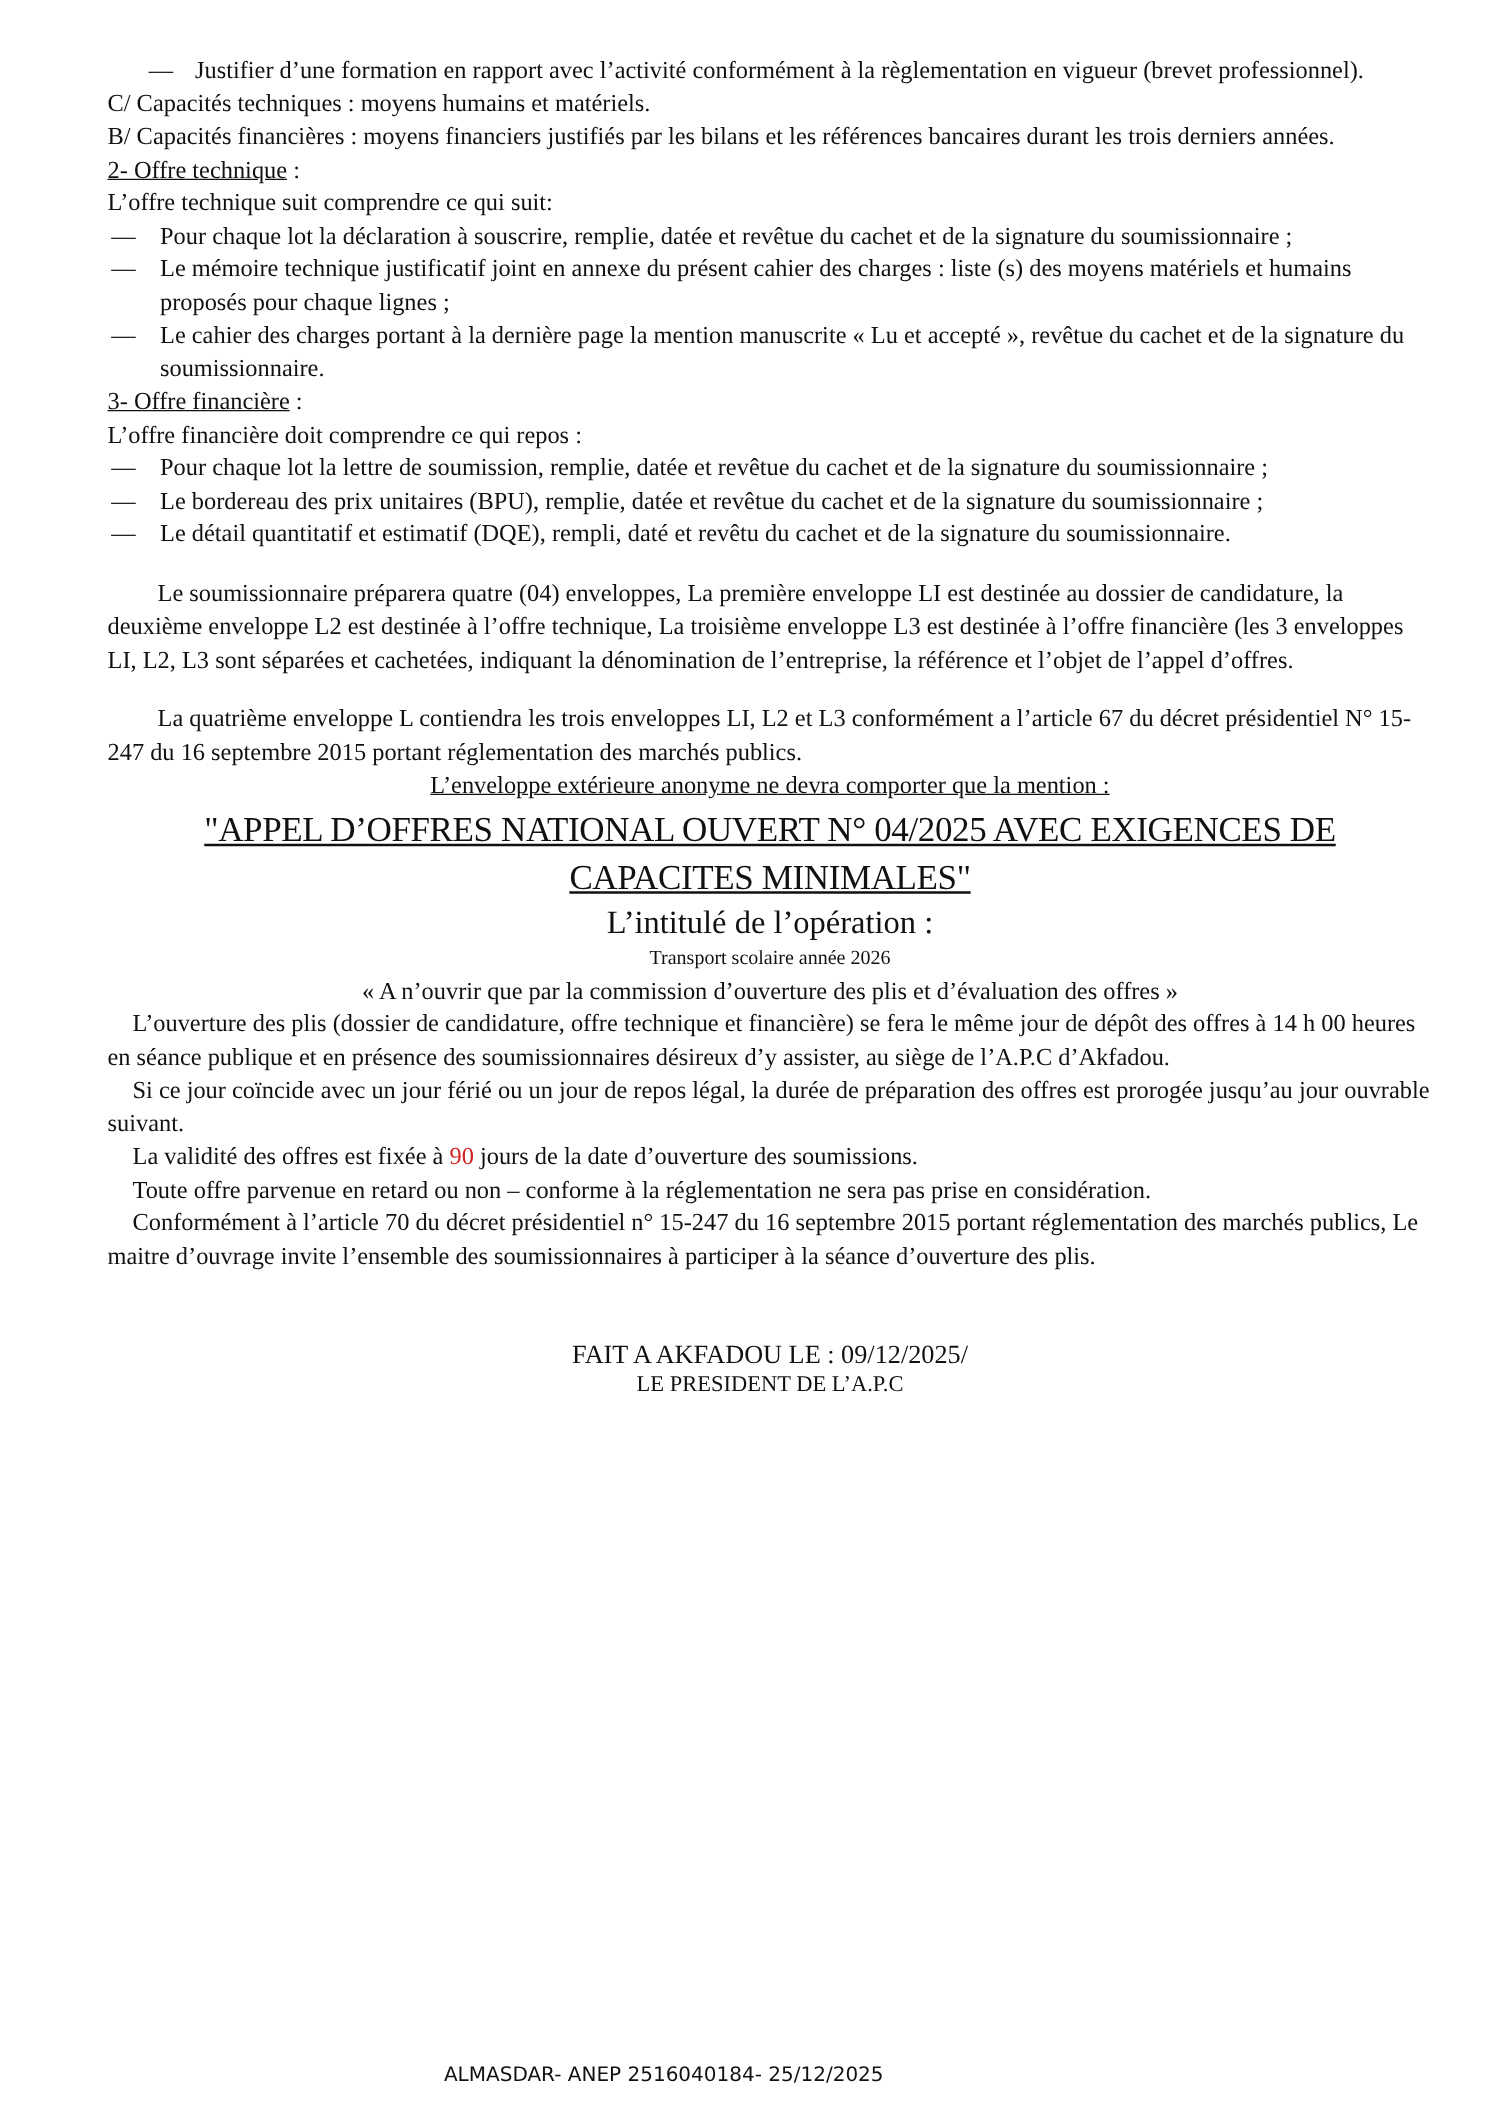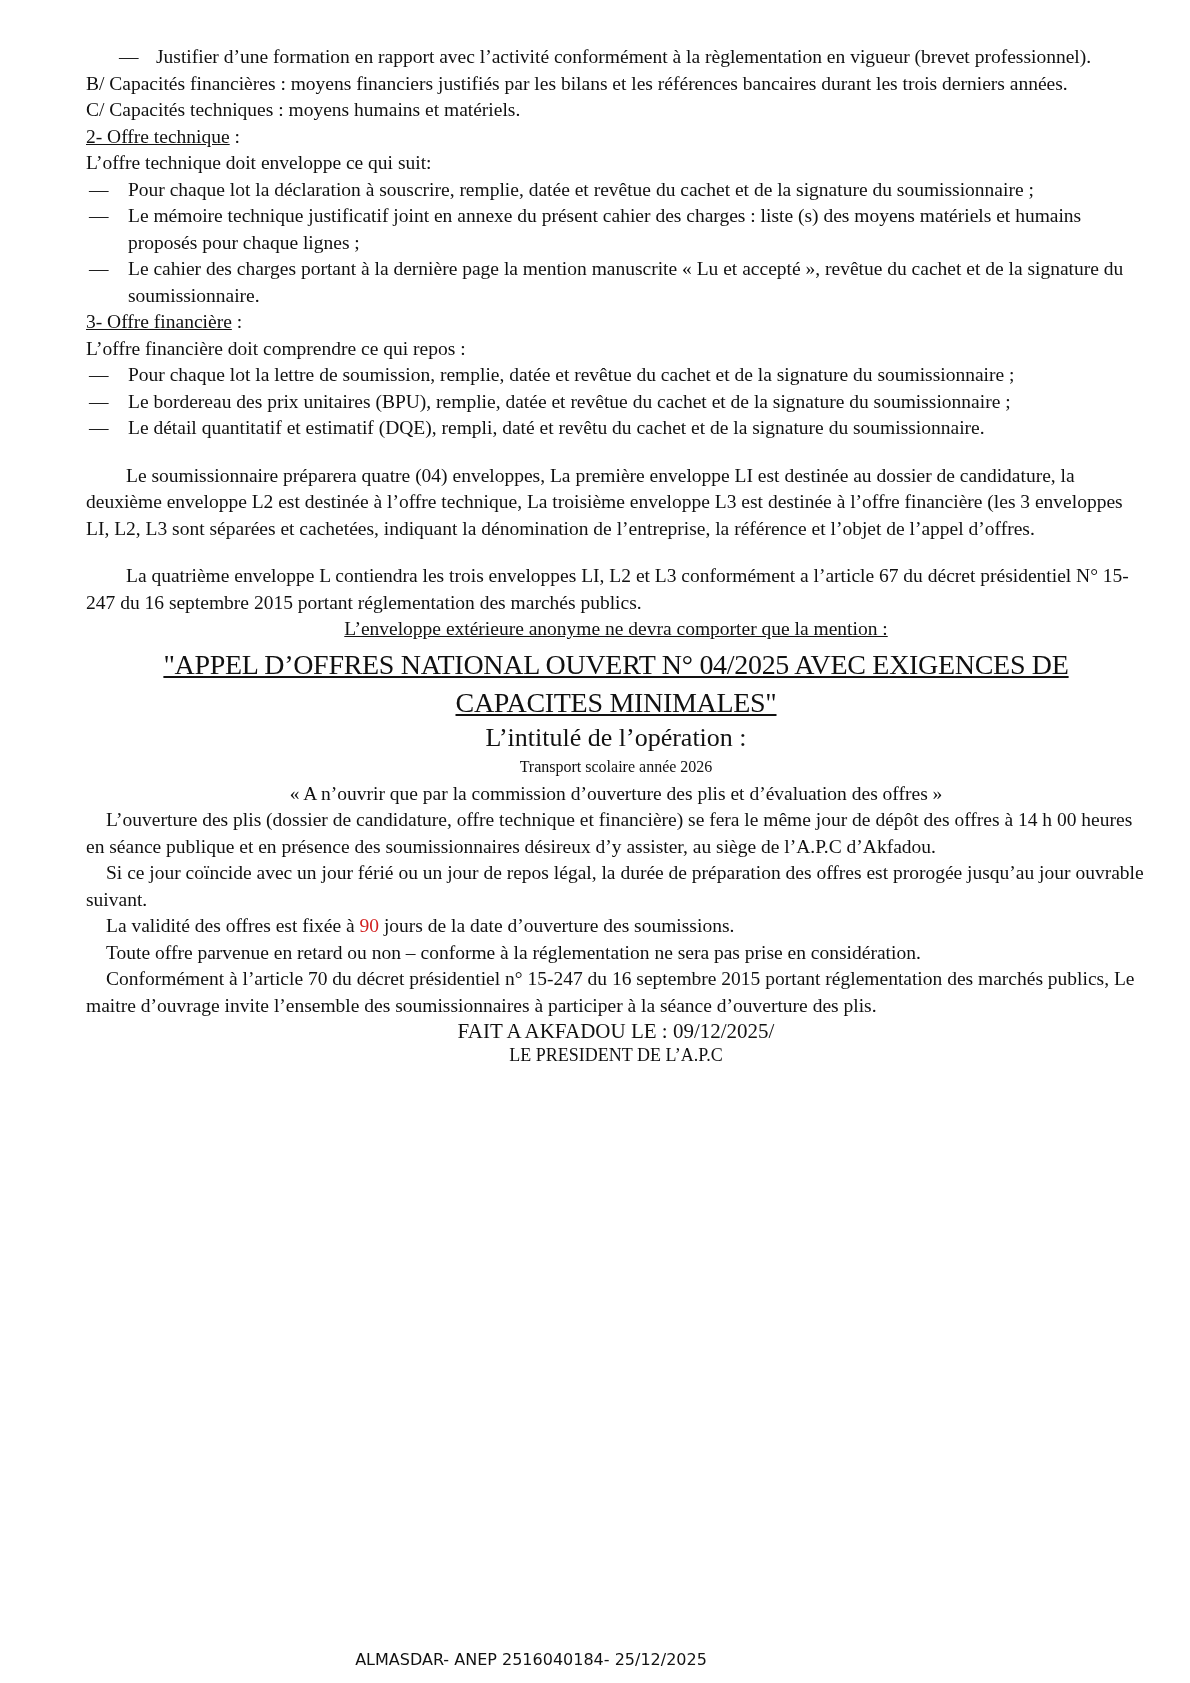--- a/index.html
+++ b/index.html
@@ -16,43 +16,43 @@
     .dash-item .dash { position: absolute; left: 3px; top: 0; }
     .dash-item.deep { padding-left: 70px; }
     .dash-item.deep .dash { left: 33px; }
     .heading-u { text-decoration: underline; }
     .center { text-align: center; }
     .mention { text-decoration: underline; font-style: normal; }
     .big-title { font-size: 28px; line-height: 40px; text-decoration: underline; text-align: center; letter-spacing: -0.3px; }
     .op-title { font-size: 26px; line-height: 30px; text-align: center; }
     .op-sub { font-size: 16px; line-height: 28px; text-align: center; }
     .red { color: #d21f1f; }
-    .sign { text-align: center; font-size: 21px; line-height: 24px; }
+    .sign { text-align: center; font-size: 21px; line-height: 24px; margin-top: 52px; }
     .sign .small { font-size: 18px; }
     .footer {
       position: absolute; left: 0; width: 1062px; top: 1647px; text-align: center;
       font-family: "DejaVu Sans", "Liberation Sans", sans-serif; font-size: 16px; color: #111;
     }
   </style>
 </head>
 <body>
 
 <div class="page">
   <div class="content">
 
     <p class="dash-item deep">
       <span class="dash">—</span>
       <span>Justifier d’une formation en rapport avec l’activité conformément à la règlementation en vigueur (brevet professionnel).</span>
     </p>
 
+    <p class="p">C/ Capacités techniques : moyens humains et matériels.</p>
     <p class="p">B/ Capacités financières : moyens financiers justifiés par les bilans et les références bancaires durant les trois derniers années.</p>
-    <p class="p">C/ Capacités techniques : moyens humains et matériels.</p>
 
     <p class="p"><span class="heading-u">2- Offre technique</span><span> :</span></p>
-    <p class="p">L’offre technique doit enveloppe ce qui suit:</p>
+    <p class="p">L’offre technique suit comprendre ce qui suit:</p>
     <p class="dash-item"><span class="dash">—</span><span>Pour chaque lot la déclaration à souscrire, remplie, datée et revêtue du cachet et de la signature du soumissionnaire ;</span></p>
     <p class="dash-item"><span class="dash">—</span><span>Le mémoire technique justificatif joint en annexe du présent cahier des charges : liste (s) des moyens matériels et humains proposés pour chaque lignes ;</span></p>
     <p class="dash-item"><span class="dash">—</span><span>Le  cahier des charges portant à la dernière page la mention manuscrite « Lu et accepté », revêtue du cachet et de la signature du soumissionnaire.</span></p>
 
     <p class="p"><span class="heading-u">3- Offre financière</span><span> :</span></p>
     <p class="p">L’offre financière doit comprendre ce qui repos :</p>
     <p class="dash-item"><span class="dash">—</span><span>Pour chaque lot la lettre de soumission, remplie, datée et revêtue du cachet et de la signature du soumissionnaire ;</span></p>
     <p class="dash-item"><span class="dash">—</span><span>Le bordereau des prix unitaires (BPU), remplie, datée et revêtue du cachet et de la signature du soumissionnaire ;</span></p>
     <p class="dash-item"><span class="dash">—</span><span>Le détail  quantitatif et estimatif (DQE), rempli, daté et revêtu du cachet et de la signature du soumissionnaire.</span></p>
 

